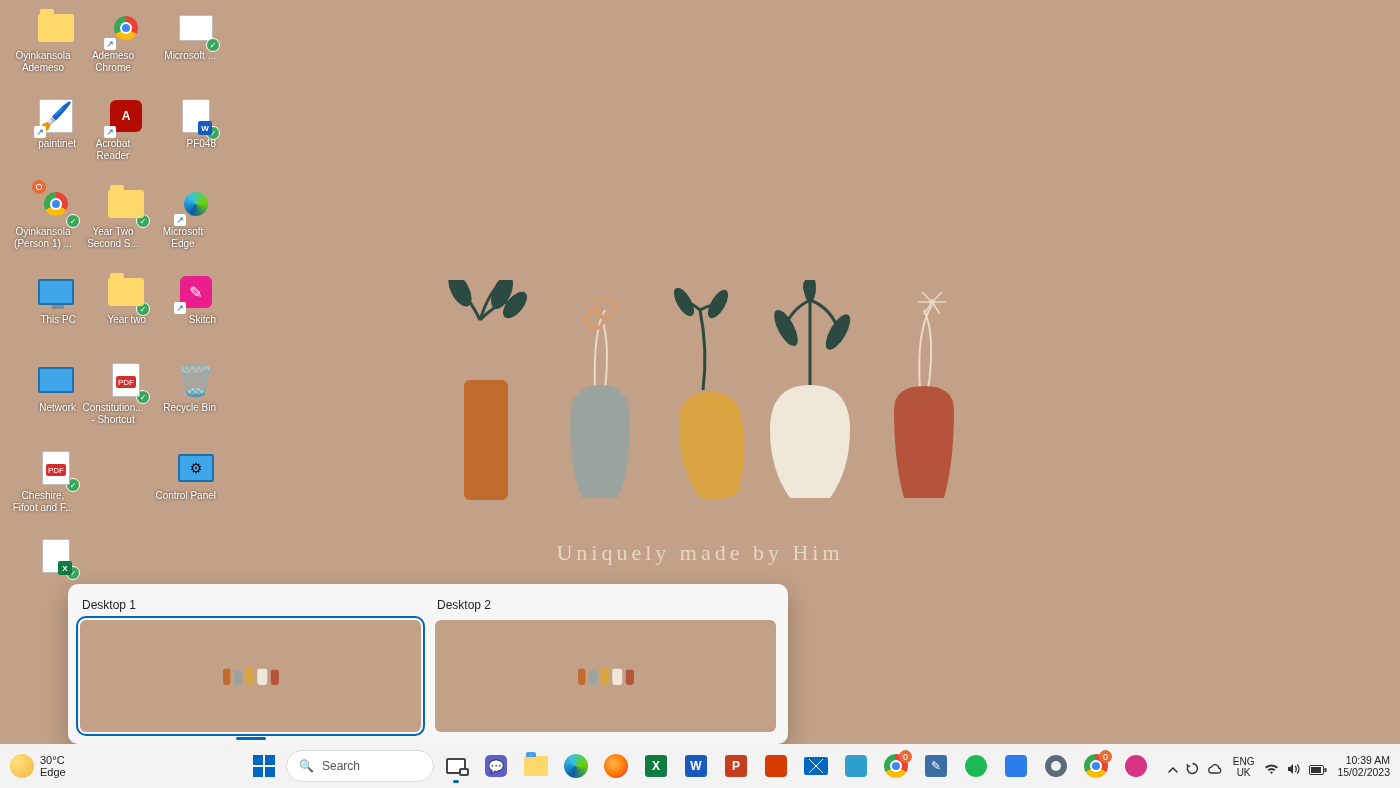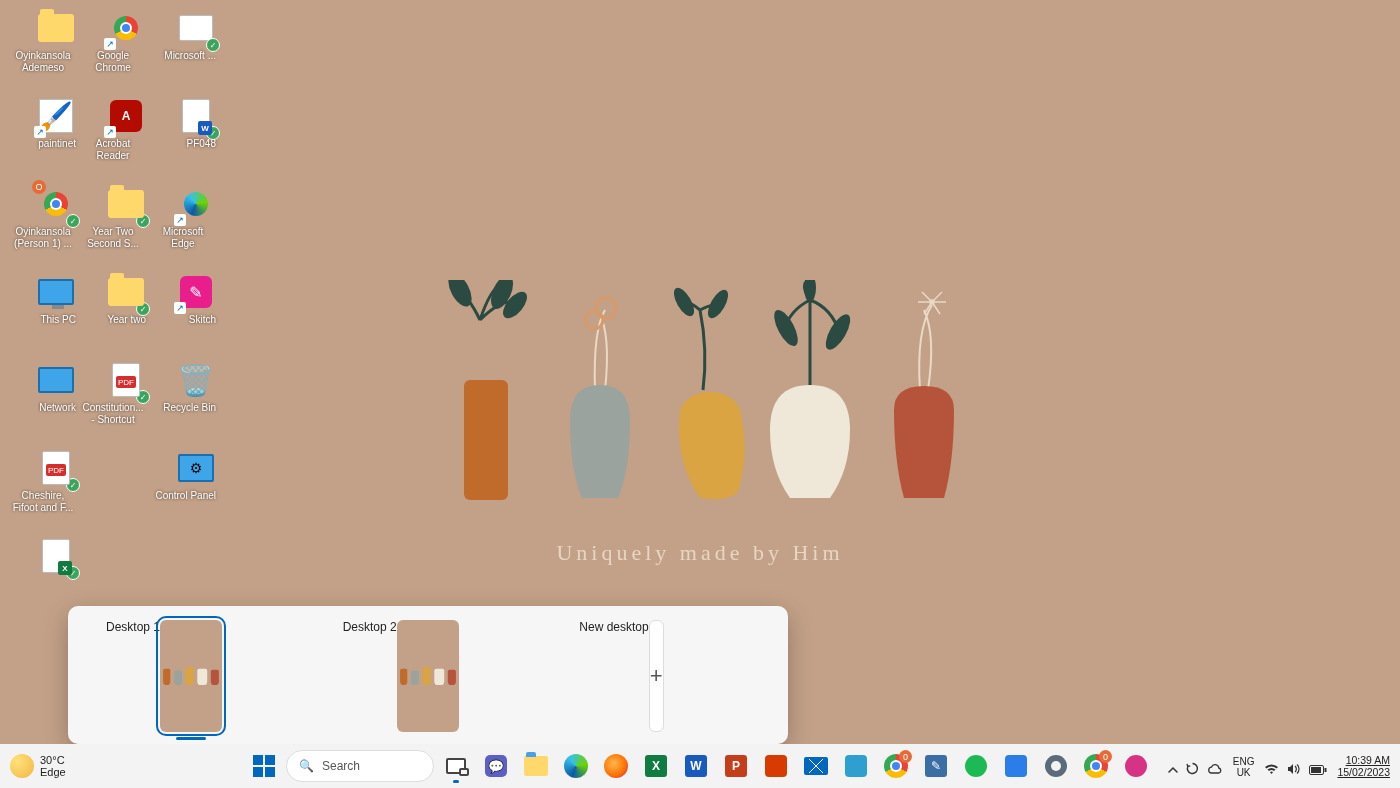--- a/index.html
+++ b/index.html
@@ -15,41 +15,41 @@
   .folder::before { content:""; position:absolute; top:-5px; left:2px; width:14px; height:6px; background:#ffd86b; border-radius:2px 2px 0 0; }
   .shortcut::after { content:"↗"; position:absolute; left:-2px; bottom:-2px; width:12px; height:12px; background:#fff; color:#0067c0; font-size:9px; border-radius:2px; display:flex; align-items:center; justify-content:center; }
   .sync::before { content:"✓"; position:absolute; right:-4px; bottom:-4px; width:12px;height:12px; background:#3ba55d; color:#fff; border-radius:50%; font-size:8px; display:flex;align-items:center;justify-content:center; border:1px solid #fff;}
 
   
   .wall-art { position: absolute; left: 430px; top: 280px; width: 570px; height: 300px; }
   .wall-caption { position:absolute; left:0; right:0; top:540px; text-align:center; font-family: Georgia, serif; letter-spacing: 4px; color: #e7d6c2; font-size: 22px; }
 
   
   .taskview { position: absolute; left: 68px; bottom: 44px; width: 720px; background: #f6f6f6; border-radius: 10px; padding: 14px 12px 12px 12px; box-shadow: 0 8px 24px rgba(0,0,0,0.25); display:flex; gap:14px; }
-  .tv-item { flex: 1; display:flex; flex-direction:row;margin-left:24px; }
+  .tv-item { flex: 1; display:flex; flex-direction:column; }
   .tv-title { font-size: 12px; color:#222; margin-bottom:8px; padding-left:2px;}
   .tv-thumb { height: 112px; background:#c3a188; border-radius:6px; display:flex; align-items:center; justify-content:center; position:relative; }
   .tv-thumb.active { outline: 2px solid #0067c0; outline-offset: 2px; }
   .tv-thumb.selected::after { content:""; position:absolute; bottom:-8px; left:50%; width:30px; height:3px; background:#0067c0; transform:translateX(-50%); border-radius:2px;}
   .tv-new { background:#fff; border:1px solid #ddd; color:#555; font-size:22px; }
 
   
   .taskbar { position:absolute; left:0; right:0; bottom:0; height:44px; background:#f3f3f3; display:flex; align-items:center; }
   .tb-left { position:absolute; left:10px; display:flex; align-items:center; gap:6px; }
   .weather-ic { width:24px; height:24px; border-radius:50%; background: radial-gradient(circle at 30% 30%, #ffe27a, #f2b544); display:inline-block;}
   .tb-left .txt { font-size:11px; color:#222; line-height:12px; }
   .tb-center { margin:0 auto; display:flex; align-items:center; gap:4px; }
   .tb-btn { width:36px; height:36px; border-radius:6px; display:flex; align-items:center; justify-content:center; cursor:pointer; position:relative; }
   .tb-btn.active::after { content:""; position:absolute; bottom:1px; left:50%; transform:translateX(-50%); width:6px; height:3px; background:#0067c0; border-radius:2px;}
   .tb-search { width:148px; height:32px; background:#fff; border-radius:16px; display:flex; align-items:center; padding:0 12px; gap:8px; font-size:12px; color:#555; border:1px solid #ddd;}
   .tb-right { position:absolute; right:10px; display:flex; align-items:flex-end; gap:10px; }
   .tray { display:flex; align-items:center; gap:8px; }
   .tray .ti { font-size:13px; color:#333; cursor:pointer; }
   .lang { font-size:10px; line-height:11px; text-align:center; color:#222;}
-  .clock { font-size:10.5px; line-height:12px; text-align:right; color:#222;text-decoration:underline;}
+  .clock { font-size:10.5px; line-height:12px; text-align:right; color:#222;}
 
   .badge { position:absolute; top:2px; right:2px; min-width:13px; height:13px; border-radius:7px; background:#e66b35; color:#fff; font-size:9px; display:flex; align-items:center; justify-content:center; padding:0 2px;}
 
   
   .mini-vases { display:flex; gap:4px; align-items:flex-end; transform: scale(0.9); }
   .mini-vases span { display:block; border-radius:2px 2px 4px 4px; }
 
   
   .winlogo { width:22px; height:22px; display:grid; grid-template-columns:1fr 1fr; grid-template-rows:1fr 1fr; gap:2px;}
   .winlogo span { background:#0067c0; }
@@ -128,21 +128,21 @@
     <div class="dicon">
       <div class="ic ">
         <div class="folder"></div>
       </div>
   <div class="lbl">Oyinkansola Ademeso</div>
     </div>
     <div class="dicon">
       <div class="ic  shortcut">
         <div class="chrome-ic"></div>
       </div>
-  <div class="lbl">Google Chrome</div>
+  <div class="lbl">Ademeso Chrome</div>
     </div>
     <div class="dicon">
       <div class="ic  sync">
         <div style="width:34px;height:26px;background:#fff;border:1px solid #bbb;border-radius:2px"></div>
       </div>
   <div class="lbl">Microsoft ...</div>
     </div>
     <div class="dicon">
       <div class="ic  shortcut">
         <div style="width:34px;height:34px;background:#fff;border:1px solid #bbb;display:flex;align-items:center;justify-content:center">🖌️</div>
@@ -265,24 +265,20 @@
       <div class="tv-title">Desktop 2</div>
       <div class="tv-thumb">
         <div class="mini-vases">
           <span style="width:8px;height:18px;background:#c06a2b"></span>
           <span style="width:9px;height:16px;background:#9aa39e"></span>
           <span style="width:9px;height:20px;background:#d9a441"></span>
           <span style="width:11px;height:18px;background:#efe8d8"></span>
           <span style="width:9px;height:17px;background:#b5543a"></span>
         </div>
       </div>
-    </div>
-    <div class="tv-item">
-      <div class="tv-title">New desktop</div>
-      <div class="tv-thumb tv-new">+</div>
     </div>
   </div>
 
 <div class="taskbar">
   <div class="tb-left">
     <span class="weather-ic"></span>
     <div class="txt">
       <div>30°C</div>
       <div>Edge</div>
     </div>

